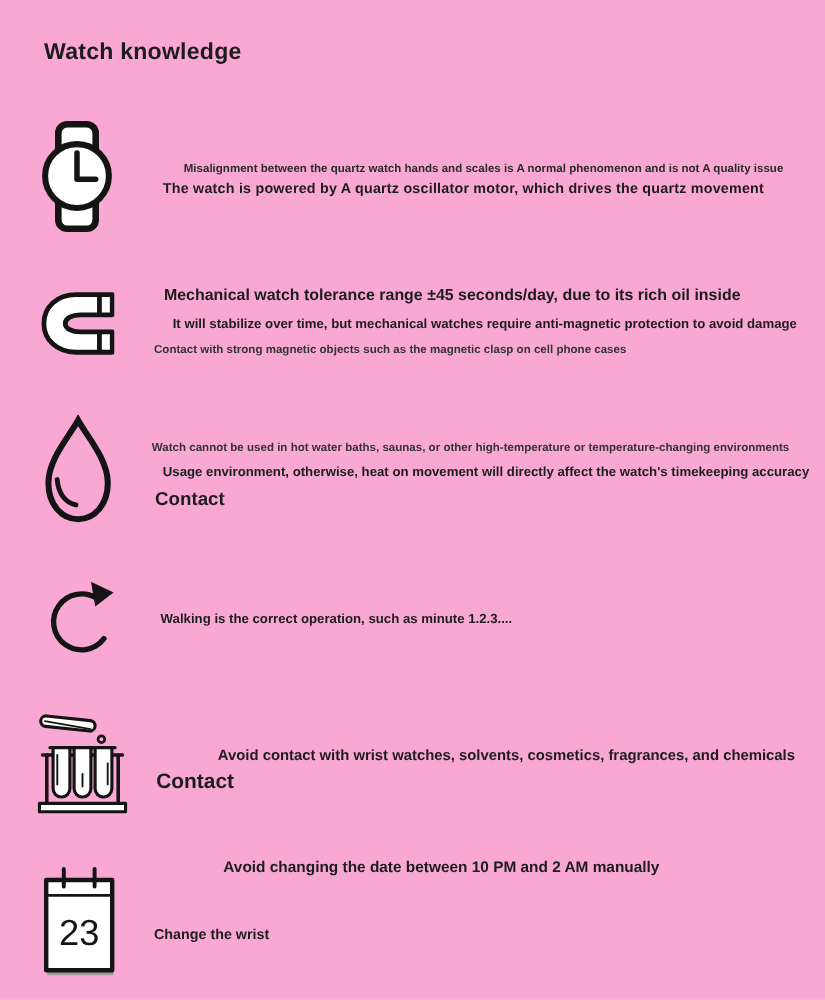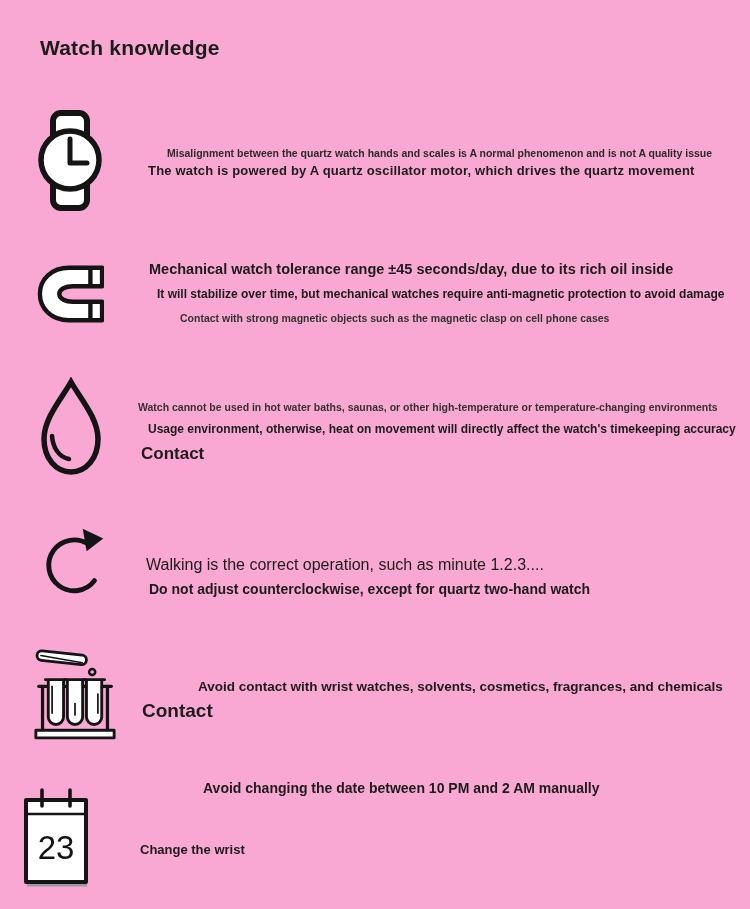--- a/index.html
+++ b/index.html
@@ -10,37 +10,37 @@
   .abs{position:absolute;white-space:nowrap;line-height:1.15;}
   .title{left:40px;top:36px;font-size:21px;font-weight:700;letter-spacing:.2px;}
   
   .icon-watch{left:35px;top:108px;}
   .s1l1{left:167px;top:147px;font-size:10.5px;font-weight:700;color:#2b2b2b;}
   .s1l2{left:148px;top:164px;font-size:13px;font-weight:700;letter-spacing:.2px;}
   
   .icon-magnet{left:36px;top:262px;}
   .s2l1{left:149px;top:261px;font-size:14.5px;font-weight:700;}
   .s2l2{left:157px;top:288px;font-size:12px;font-weight:700;}
-  .s2l3{left:140px;top:312px;font-size:10.5px;font-weight:600;color:#333;margin-left:40px;}
+  .s2l3{left:140px;top:312px;font-size:10.5px;font-weight:600;color:#333;}
   
   .icon-drop{left:38px;top:377px;}
   .s3l1{left:138px;top:401px;font-size:10.5px;font-weight:600;color:#333;}
   .s3l2{left:148px;top:423px;font-size:12px;font-weight:700;}
   .s3l3{left:141px;top:444px;font-size:17px;font-weight:700;}
   
   .icon-rotate{left:38px;top:521px;}
   .s4l1{left:237px;top:531px;font-size:14px;font-weight:700;}
-  .s4l2{left:146px;top:556px;font-size:16px;font-weight:400;}
+  .s4l2{left:146px;top:556px;font-size:12px;font-weight:700;}
   .s4l3{left:149px;top:581px;font-size:14px;font-weight:700;}
   
   .icon-tubes{left:33px;top:644px;}
   .s5l1{left:152px;top:679px;font-size:13.5px;font-weight:700;margin-left:46px;}
   .s5l2{left:142px;top:700px;font-size:19px;font-weight:700;}
   
-  .icon-calendar{left:22px;top:788px;}
+  .icon-calendar{left:38px;top:788px;}
   .s6l1{left:203px;top:780px;font-size:14px;font-weight:700;text-align:center;}
   .s6l2{left:140px;top:843px;font-size:13px;font-weight:700;}
   svg{display:block;}
   .cal-num{font-family:"Liberation Sans", sans-serif;font-size:33px;fill:#141414;}
 </style>
 </head>
 <body>
 
 <div id="page">
 
@@ -76,21 +76,20 @@
   <div class="abs s3l2">Usage environment, otherwise, heat on movement will directly affect the watch's timekeeping accuracy</div>
   <div class="abs s3l3">Contact</div>
 
   <div class="abs icon-rotate">
     <svg width="66" height="86" viewBox="0 0 66 88" fill="none" stroke="#141414" stroke-linecap="round">
       <path d="M51 24 A26 26 0 1 0 57 61" stroke-width="5"></path>
       <polygon points="66,18 45,8 49,31" fill="#141414" stroke="none"></polygon>
     </svg>
   </div>
   <div class="abs s4l2">Walking is the correct operation, such as minute 1.2.3....</div>
-  <div class="abs s4l3">Do not adjust counterclockwise, except for quartz two-hand watch</div>
 
   <div class="abs icon-tubes">
     <svg width="84" height="100" viewBox="0 0 88 104" fill="none" stroke="#141414" stroke-linecap="round" stroke-linejoin="round">
       <g transform="rotate(6 30 15)">
         <rect x="4" y="9" width="52" height="10" rx="5" stroke-width="3" fill="#fff"></rect>
         <path d="M8 14 L52 17" stroke-width="1.6"></path>
       </g>
       <circle cx="62" cy="29" r="3.2" stroke-width="2.6"></circle>
       <path d="M6 44 L82 44" stroke-width="3.4"></path>
       <path d="M10 44 L10 90 M78 44 L78 90" stroke-width="3.4"></path>

